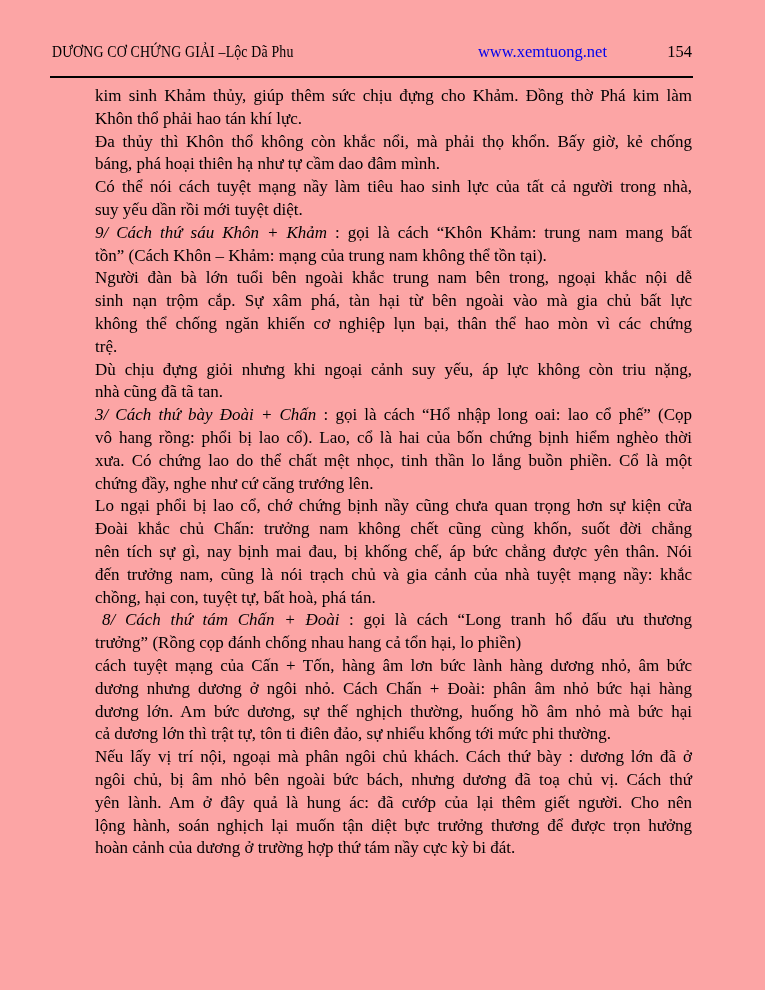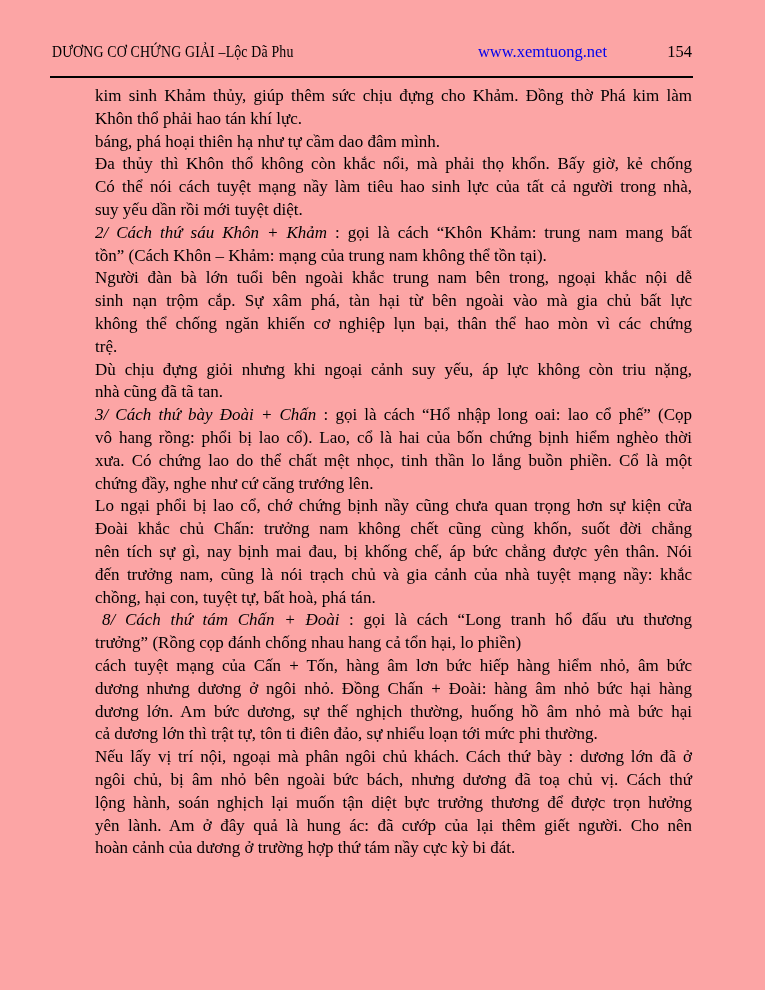--- a/index.html
+++ b/index.html
@@ -36,47 +36,47 @@
     <span class="doc-title">DƯƠNG CƠ CHỨNG GIẢI –Lộc Dã Phu</span>
     <a class="site-link">www.xemtuong.net</a>
     <span class="page-num">154</span>
   </div>
 
   <div class="rule"></div>
 
   <div class="body-text">
       <div class="line"><span>kim sinh Khảm thủy, giúp thêm sức chịu đựng cho Khảm. Đồng thờ Phá kim làm</span></div>
       <div class="line para-end"><span>Khôn thổ phải hao tán khí lực.</span></div>
+      <div class="line"><span>Đa thủy thì Khôn thổ không còn khắc nổi, mà phải thọ khổn. Bấy giờ, kẻ chống</span></div>
       <div class="line para-end"><span>báng, phá hoại thiên hạ như tự cầm dao đâm mình.</span></div>
-      <div class="line"><span>Đa thủy thì Khôn thổ không còn khắc nổi, mà phải thọ khổn. Bấy giờ, kẻ chống</span></div>
       <div class="line"><span>Có thể nói cách tuyệt mạng nầy làm tiêu hao sinh lực của tất cả người trong nhà,</span></div>
       <div class="line para-end"><span>suy yếu dần rồi mới tuyệt diệt.</span></div>
-      <div class="line"><em>2/ Cách thứ sáu Khôn + Khảm</em><span> : gọi là cách “Khôn Khảm: trung nam mang bất</span></div>
+      <div class="line"><em>9/ Cách thứ sáu Khôn + Khảm</em><span> : gọi là cách “Khôn Khảm: trung nam mang bất</span></div>
       <div class="line para-end"><span>tồn” (Cách Khôn – Khảm: mạng của trung nam không thể tồn tại).</span></div>
       <div class="line"><span>Người đàn bà lớn tuổi bên ngoài khắc trung nam bên trong, ngoại khắc nội dễ</span></div>
       <div class="line"><span>sinh nạn trộm cắp. Sự xâm phá, tàn hại từ bên ngoài vào mà gia chủ bất lực</span></div>
       <div class="line"><span>không thể chống ngăn khiến cơ nghiệp lụn bại, thân thể hao mòn vì các chứng</span></div>
       <div class="line para-end"><span>trệ.</span></div>
       <div class="line"><span>Dù chịu đựng giỏi nhưng khi ngoại cảnh suy yếu, áp lực không còn triu nặng,</span></div>
       <div class="line para-end"><span>nhà cũng đã tã tan.</span></div>
       <div class="line"><em>3/ Cách thứ bày Đoài + Chấn</em><span> : gọi là cách “Hổ nhập long oai: lao cổ phế” (Cọp</span></div>
       <div class="line"><span>vô hang rồng: phổi bị lao cổ). Lao, cổ là hai của bốn chứng bịnh hiểm nghèo thời</span></div>
       <div class="line"><span>xưa. Có chứng lao do thể chất mệt nhọc, tinh thần lo lắng buồn phiền. Cổ là một</span></div>
       <div class="line para-end"><span>chứng đầy, nghe như cứ căng trướng lên.</span></div>
       <div class="line"><span>Lo ngại phổi bị lao cổ, chớ chứng bịnh nầy cũng chưa quan trọng hơn sự kiện cửa</span></div>
       <div class="line"><span>Đoài khắc chủ Chấn: trưởng nam không chết cũng cùng khốn, suốt đời chẳng</span></div>
       <div class="line"><span>nên tích sự gì, nay bịnh mai đau, bị khống chế, áp bức chẳng được yên thân. Nói</span></div>
       <div class="line"><span>đến trưởng nam, cũng là nói trạch chủ và gia cảnh của nhà tuyệt mạng nầy: khắc</span></div>
       <div class="line para-end"><span>chồng, hại con, tuyệt tự, bất hoà, phá tán.</span></div>
       <div class="line indent"><em>8/ Cách thứ tám Chấn + Đoài</em><span> : gọi là cách “Long tranh hổ đấu ưu thương</span></div>
       <div class="line para-end"><span>trưởng” (Rồng cọp đánh chống nhau hang cả tổn hại, lo phiền)</span></div>
-      <div class="line"><span>cách tuyệt mạng của Cấn + Tốn, hàng âm lơn bức hiếp hàng hiểm nhỏ, âm bức</span></div>
-      <div class="line"><span>dương nhưng dương ở ngôi nhỏ. Đồng Chấn + Đoài: hàng âm nhỏ bức hại hàng</span></div>
+      <div class="line"><span>cách tuyệt mạng của Cấn + Tốn, hàng âm lơn bức lành hàng dương nhỏ, âm bức</span></div>
+      <div class="line"><span>dương nhưng dương ở ngôi nhỏ. Cách Chấn + Đoài: phân âm nhỏ bức hại hàng</span></div>
       <div class="line"><span>dương lớn. Am bức dương, sự thế nghịch thường, huống hồ âm nhỏ mà bức hại</span></div>
-      <div class="line para-end"><span>cả dương lớn thì trật tự, tôn ti điên đảo, sự nhiểu loạn tới mức phi thường.</span></div>
+      <div class="line para-end"><span>cả dương lớn thì trật tự, tôn ti điên đảo, sự nhiểu khống tới mức phi thường.</span></div>
       <div class="line"><span>Nếu lấy vị trí nội, ngoại mà phân ngôi chủ khách. Cách thứ bày : dương lớn đã ở</span></div>
       <div class="line"><span>ngôi chủ, bị âm nhỏ bên ngoài bức bách, nhưng dương đã toạ chủ vị. Cách thứ</span></div>
+      <div class="line"><span>yên lành. Am ở đây quả là hung ác: đã cướp của lại thêm giết người. Cho nên</span></div>
       <div class="line"><span>lộng hành, soán nghịch lại muốn tận diệt bực trưởng thương để được trọn hưởng</span></div>
-      <div class="line"><span>yên lành. Am ở đây quả là hung ác: đã cướp của lại thêm giết người. Cho nên</span></div>
       <div class="line para-end"><span>hoàn cảnh của dương ở trường hợp thứ tám nầy cực kỳ bi đát.</span></div>
     </div>
 
 </div>
 
 </body></html>

